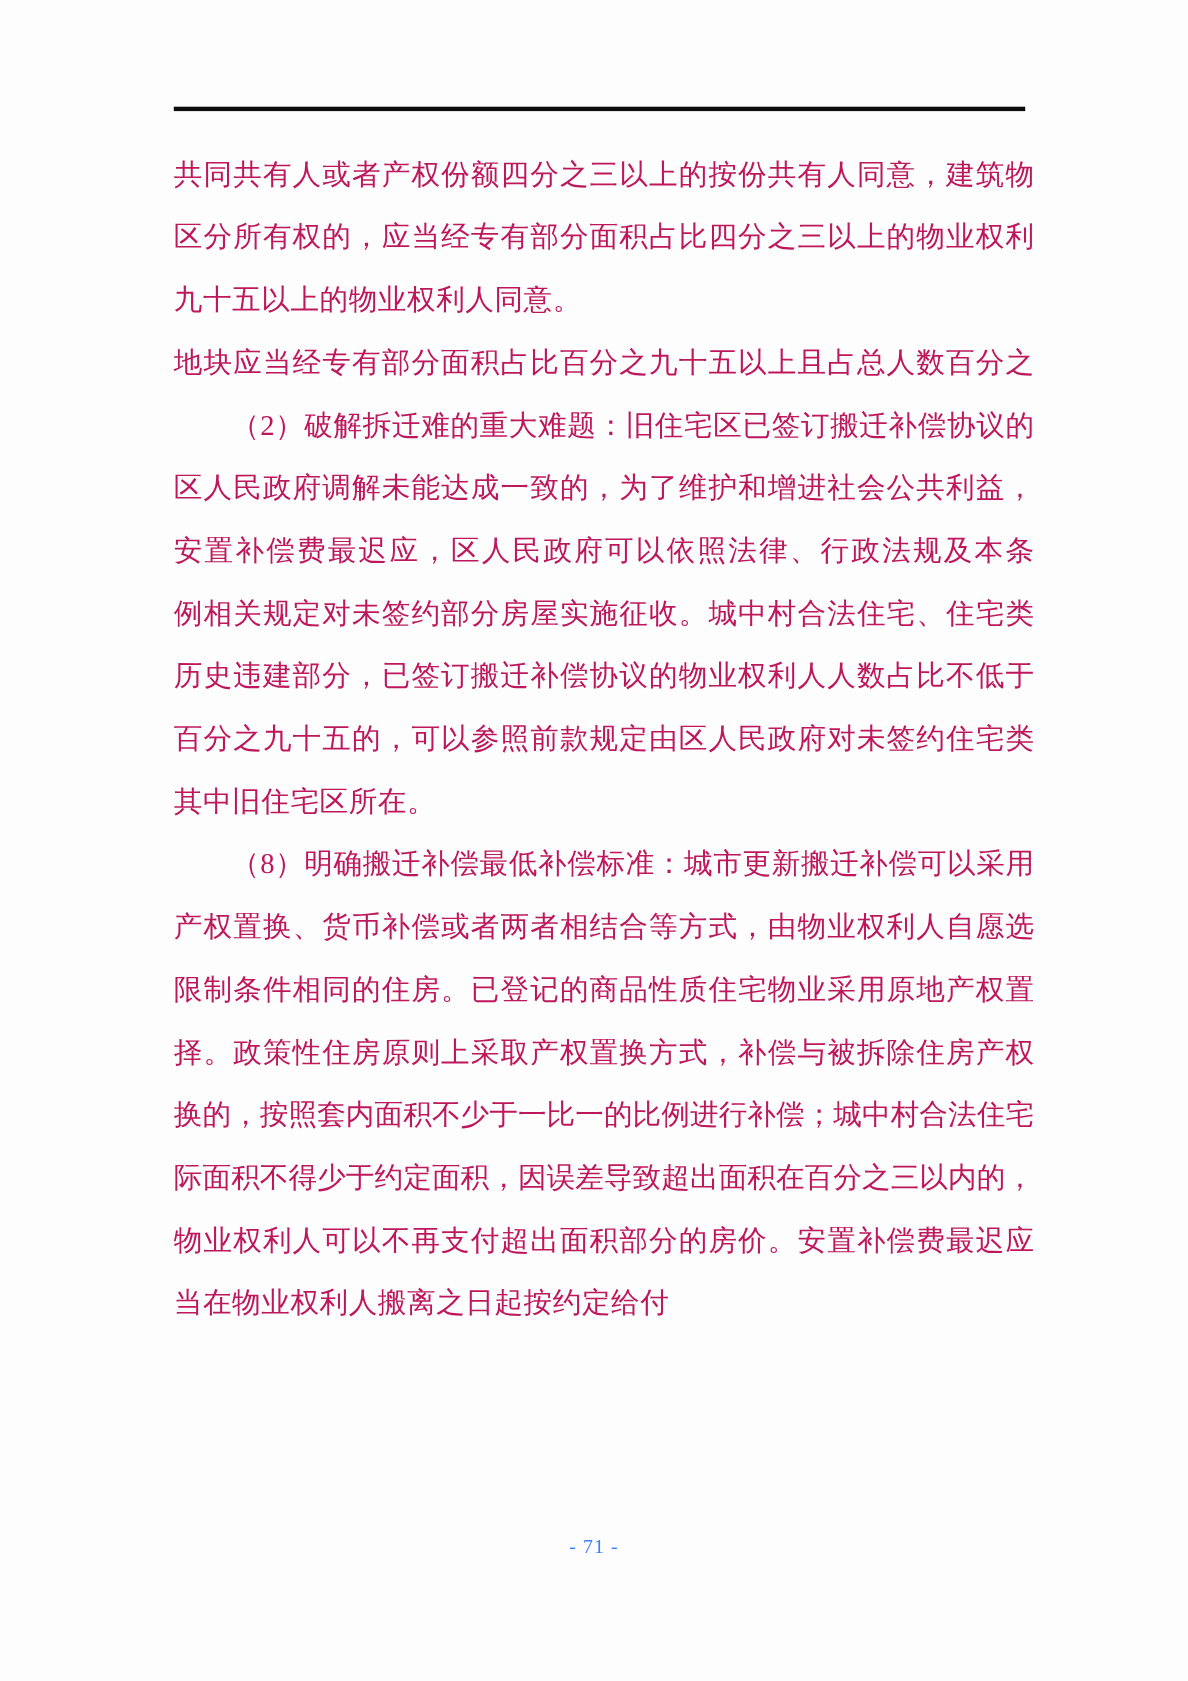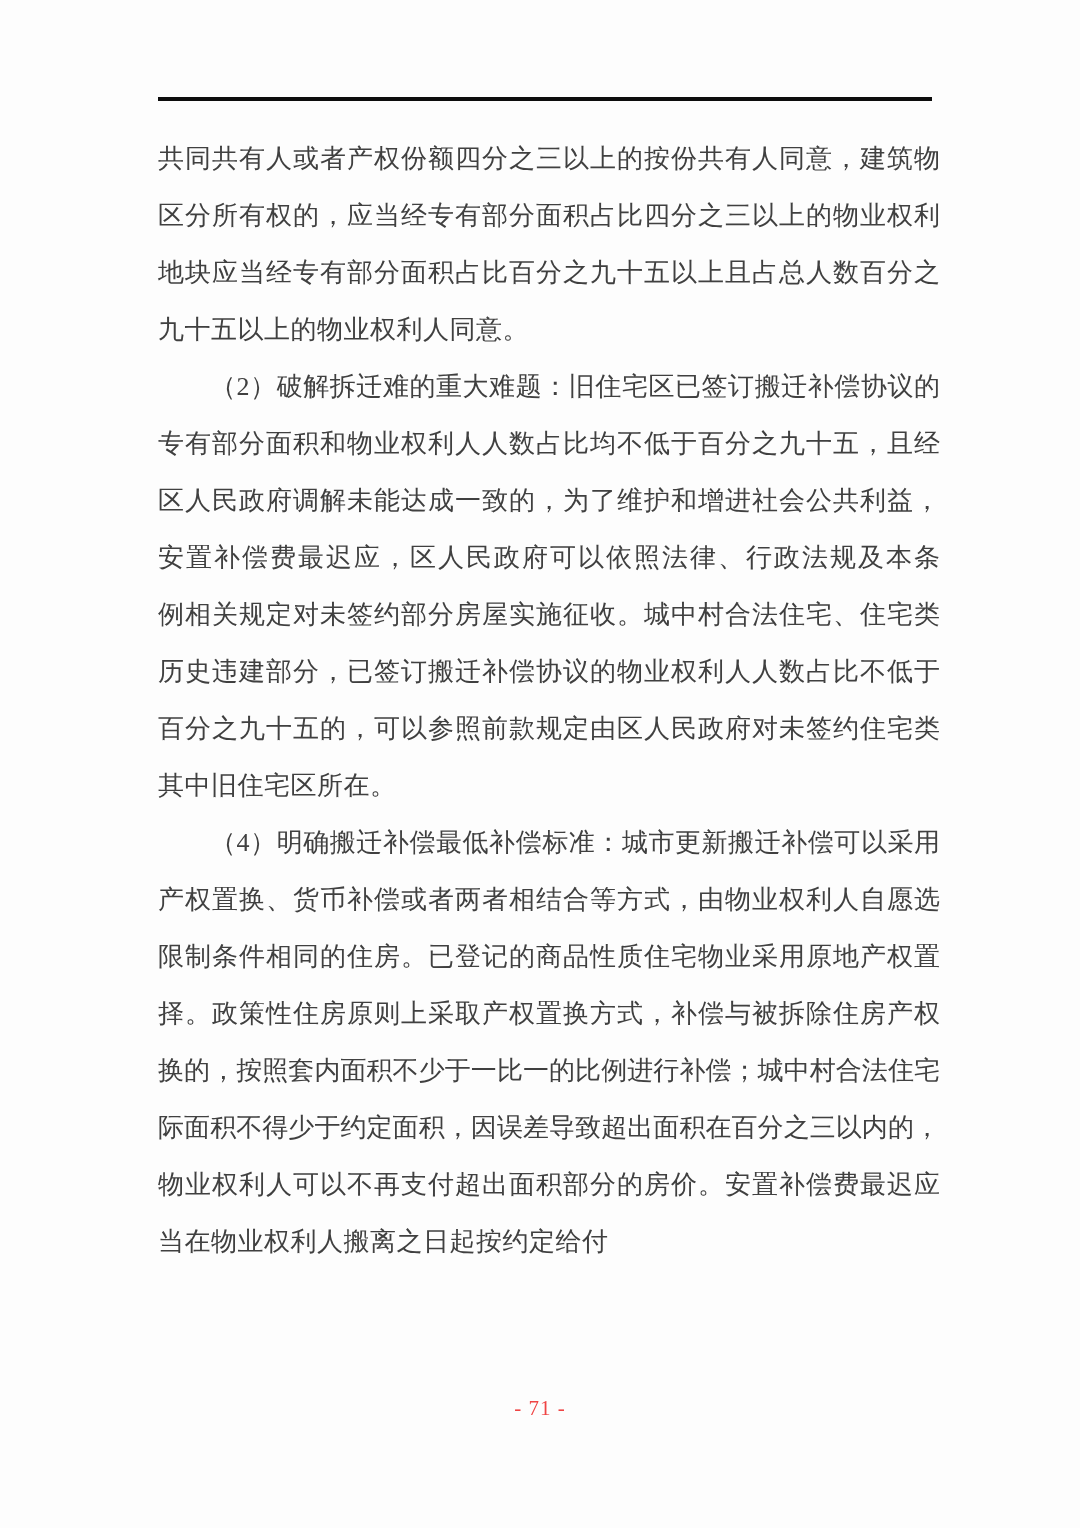--- a/index.html
+++ b/index.html
@@ -22,21 +22,21 @@
     top: 97px;
     width: 774px;
     height: 4px;
     background: #0d0d0d;
   }
   .doc-body {
     position: absolute;
     left: 158px;
     top: 130px;
     width: 782px;
-    color: #404040;
+    color: #be185d;
     font-size: 26px;
     line-height: 57px;
   }
   .paragraph {
     margin: 0;
     padding: 0;
   }
   .text-line {
     height: 57px;
     text-align: justify;
@@ -50,50 +50,49 @@
   }
   .text-line.indent {
     padding-left: 52px;
   }
   .page-number {
     position: absolute;
     left: 0;
     top: 1396px;
     width: 1080px;
     text-align: center;
-    font-size: 21px;
+    font-size: 18px;
     letter-spacing: 1px;
-    color: #ef4444;
+    color: #3b82f6;
     font-family: "Liberation Serif", "DejaVu Serif", serif;
   }
 </style>
 </head>
 <body>
 
 <div class="page">
   <div class="top-rule"></div>
   <div class="doc-body">
       <div class="paragraph">
         <div class="text-line">共同共有人或者产权份额四分之三以上的按份共有人同意，建筑物</div>
         <div class="text-line">区分所有权的，应当经专有部分面积占比四分之三以上的物业权利</div>
+        <div class="text-line para-end">九十五以上的物业权利人同意。</div>
         <div class="text-line">地块应当经专有部分面积占比百分之九十五以上且占总人数百分之</div>
-        <div class="text-line para-end">九十五以上的物业权利人同意。</div>
       </div>
       <div class="paragraph">
         <div class="text-line indent">（2）破解拆迁难的重大难题：旧住宅区已签订搬迁补偿协议的</div>
-        <div class="text-line">专有部分面积和物业权利人人数占比均不低于百分之九十五，且经</div>
         <div class="text-line">区人民政府调解未能达成一致的，为了维护和增进社会公共利益，</div>
         <div class="text-line">安置补偿费最迟应，区人民政府可以依照法律、行政法规及本条</div>
         <div class="text-line">例相关规定对未签约部分房屋实施征收。城中村合法住宅、住宅类</div>
         <div class="text-line">历史违建部分，已签订搬迁补偿协议的物业权利人人数占比不低于</div>
         <div class="text-line">百分之九十五的，可以参照前款规定由区人民政府对未签约住宅类</div>
         <div class="text-line para-end">其中旧住宅区所在。</div>
       </div>
       <div class="paragraph">
-        <div class="text-line indent">（4）明确搬迁补偿最低补偿标准：城市更新搬迁补偿可以采用</div>
+        <div class="text-line indent">（8）明确搬迁补偿最低补偿标准：城市更新搬迁补偿可以采用</div>
         <div class="text-line">产权置换、货币补偿或者两者相结合等方式，由物业权利人自愿选</div>
         <div class="text-line">限制条件相同的住房。已登记的商品性质住宅物业采用原地产权置</div>
         <div class="text-line">择。政策性住房原则上采取产权置换方式，补偿与被拆除住房产权</div>
         <div class="text-line">换的，按照套内面积不少于一比一的比例进行补偿；城中村合法住宅</div>
         <div class="text-line">际面积不得少于约定面积，因误差导致超出面积在百分之三以内的，</div>
         <div class="text-line">物业权利人可以不再支付超出面积部分的房价。安置补偿费最迟应</div>
         <div class="text-line para-end">当在物业权利人搬离之日起按约定给付</div>
       </div>
     </div>
   <div class="page-number">- 71 -</div>

